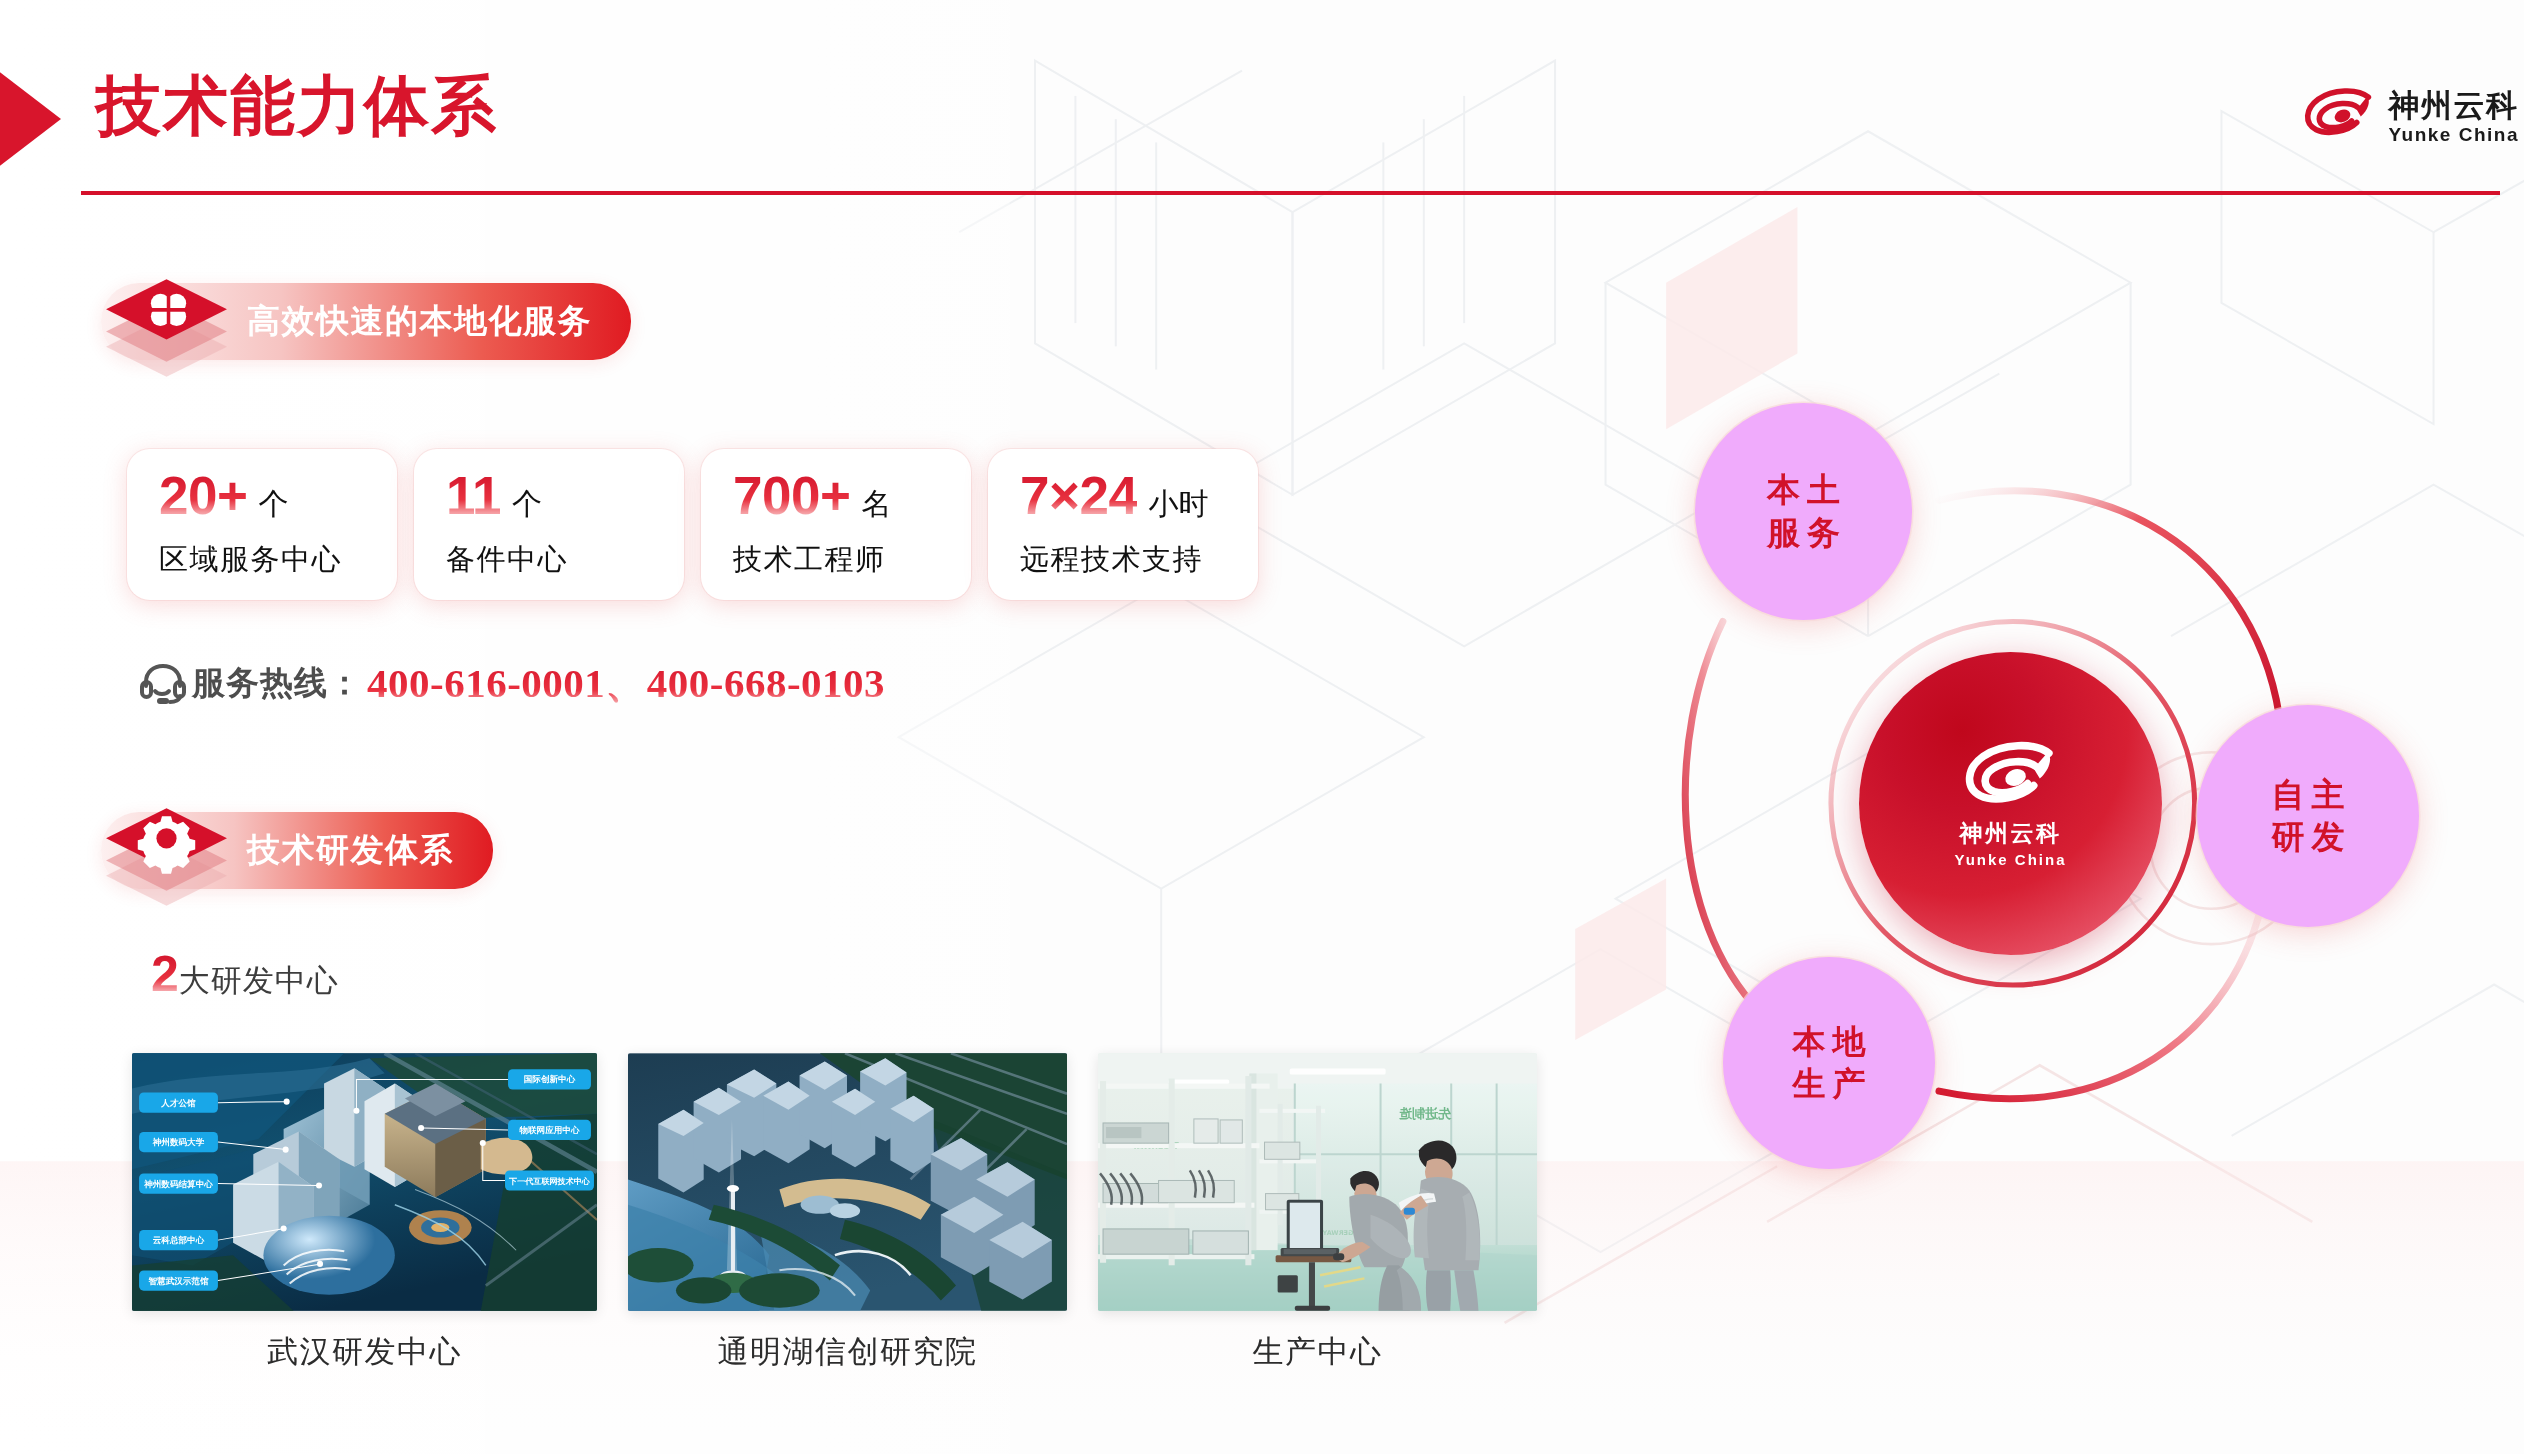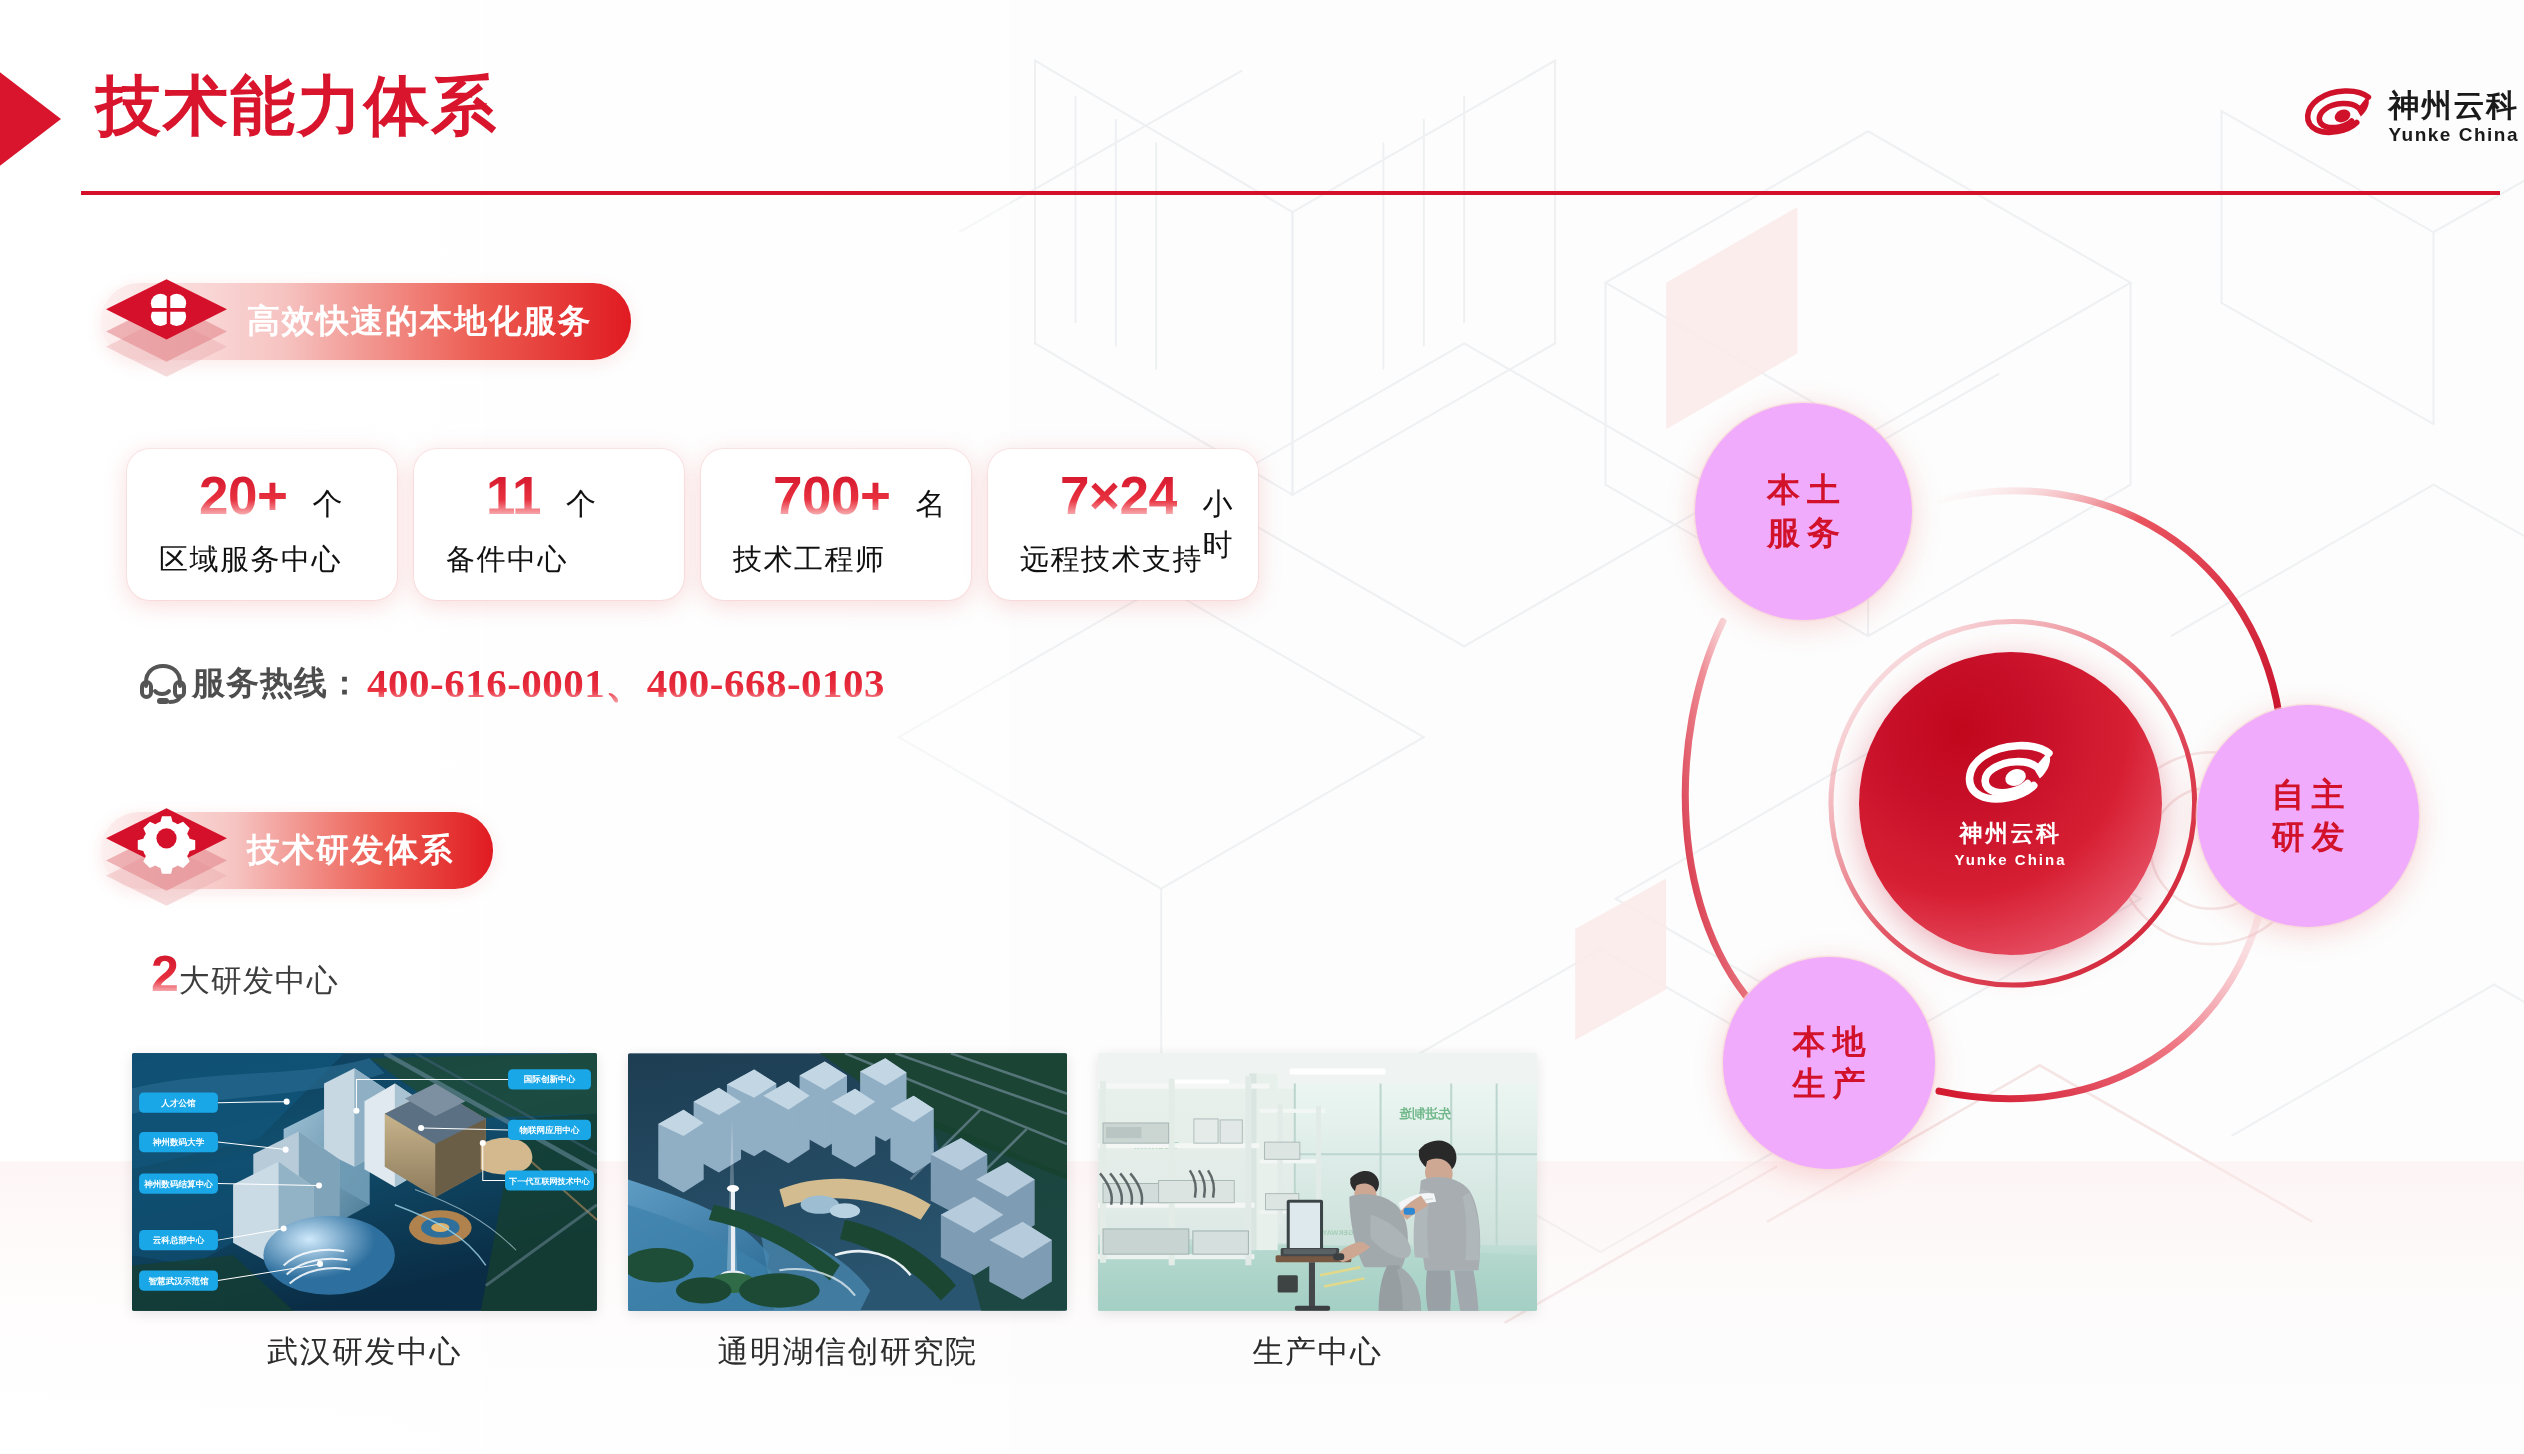--- a/index.html
+++ b/index.html
@@ -56,21 +56,21 @@
   }
   .badge-icon{ position:absolute; left:0; top:-13px; width:131px; height:116px; }
 
   
   .stats-row{ position:absolute; left:127px; top:449px; display:flex; gap:17px; z-index:5; }
   .stat-card{
     width:270px; height:151px; border-radius:23px; background:#ffffff;
     box-shadow:0 0 0 1px rgba(242,190,190,.30), 0 5px 23px rgba(230,90,90,.22);
     display:flex; flex-direction:column; justify-content:center; padding-left:32px;
   }
-  .stat-top{ display:flex; align-items:baseline; gap:25px; height:60px;margin-left:40px;}
+  .stat-top{ display:flex; align-items:baseline; gap:11px; height:60px;}
   .stat-num{
     font-size:53px; font-weight:700; letter-spacing:-0.5px;
     background:linear-gradient(180deg,#d2132b 0%, #e8313f 58%, #f59a9f 82%, #fcd9dc 100%);
     -webkit-background-clip:text; background-clip:text; color:transparent;
     line-height:1;
   }
   .stat-unit{ font-size:30px; color:#111; font-weight:400; }
   .stat-label{ font-size:29px; color:#111; letter-spacing:1.5px; margin-top:11px; }
 
   

